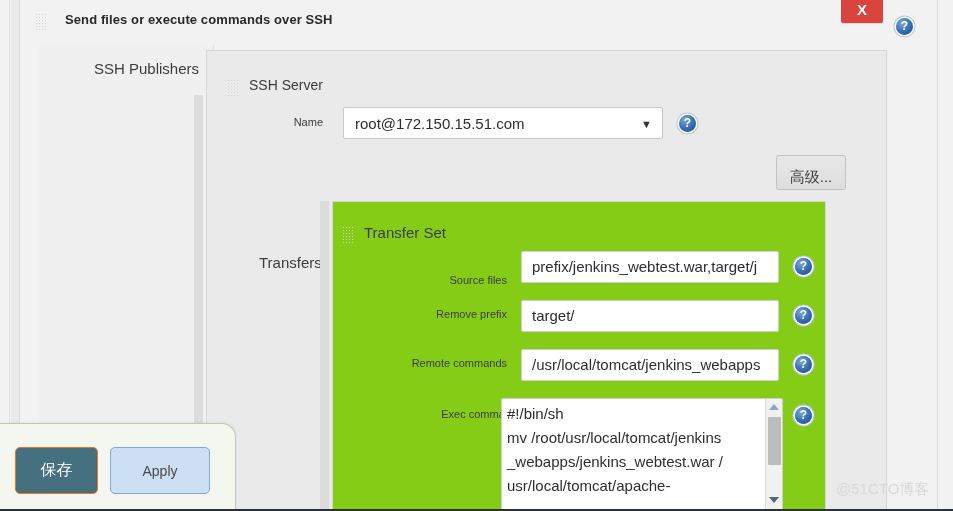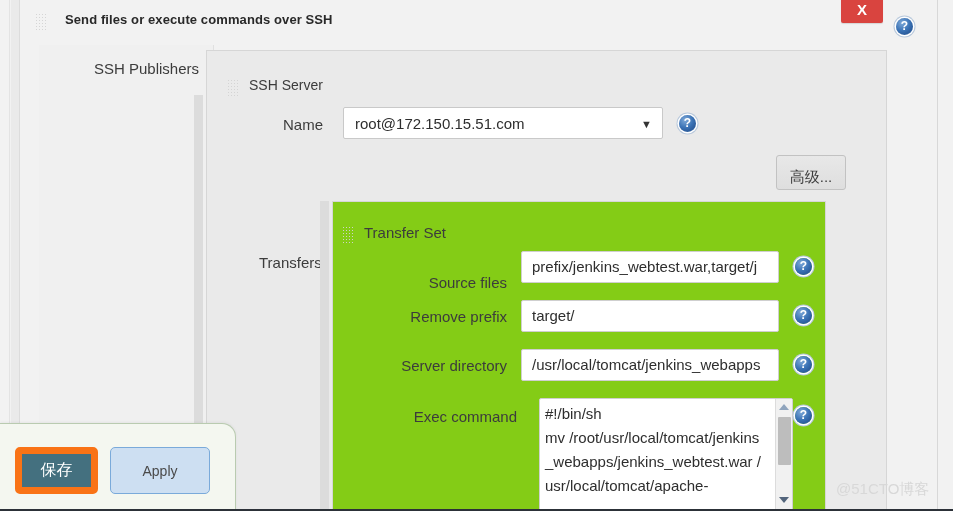--- a/index.html
+++ b/index.html
@@ -174,21 +174,21 @@
     position: absolute;
     left: 42px; top: 26px;
     font-size: 14px;
     color: #3c3c3c;
     white-space: nowrap;
   }
 
   
   .row-label {
     position: absolute;
-    font-size: 15px;
+    font-size: 11px;
     color: #3c3c3c;
     white-space: nowrap;
     text-align: right;
   }
   .field {
     position: absolute;
     background: #ffffff;
     border: 1px solid #cfcfcf;
     box-sizing: border-box;
     font-family: "Liberation Sans", sans-serif;
@@ -344,21 +344,21 @@
     border-bottom: none;
     border-top-right-radius: 14px;
     box-sizing: border-box;
     box-shadow: 0 -1px 3px rgba(0,0,0,.05);
   }
   .btn-save {
     position: absolute;
     left: 15px; top: 23px;
     width: 83px; height: 47px;
     background: #44707f;
-    border: 7px solid #f97316;
+    border: 1px solid #f97316;
     border-radius: 5px;
     color: #ffffff;
     font-family: "Liberation Sans", sans-serif;
     font-size: 16px;
     cursor: pointer;
     padding: 0;
   }
   .btn-apply {
     position: absolute;
     left: 110px; top: 23px;
@@ -441,29 +441,29 @@
       <div class="ts-title">Transfer Set</div>
 
       <div class="row-label" style="left:0px; top:57px; width:174px;margin-top:15px;">Source files</div>
       <div class="field" style="left:188px; top:49px; width:258px; height:32px;">prefix/jenkins_webtest.war,target/j</div>
       <span class="help" style="position:absolute; left:462px; top:56px;"></span>
 
       <div class="row-label" style="left:0px; top:106px; width:174px;">Remove prefix</div>
       <div class="field" style="left:188px; top:98px; width:258px; height:32px;">target/</div>
       <span class="help" style="position:absolute; left:462px; top:105px;"></span>
 
-      <div class="row-label" style="left:0px; top:155px; width:174px;">Server directory</div>
+      <div class="row-label" style="left:0px; top:155px; width:174px;">Remote commands</div>
       <div class="field" style="left:188px; top:147px; width:258px; height:32px;">/usr/local/tomcat/jenkins_webapps</div>
       <span class="help" style="position:absolute; left:462px; top:154px;"></span>
 
       <div class="row-label" style="left:10px; top:206px; width:174px;">Exec command</div>
       <span class="help" style="position:absolute; left:462px; top:205px;"></span>
     </div>
 
-    <div class="textarea-box" style="left:518px; top:353px; width:254px; height:113px;padding-left:40px;">
+    <div class="textarea-box" style="left:480px; top:353px; width:282px; height:113px;padding-left:40px;">
       <div class="textarea-text">#!/bin/sh
 mv /root/usr/local/tomcat/jenkins_webapps/jenkins_webtest.war /usr/local/tomcat/apache-</div>
       <div class="ta-scroll">
         <span class="ta-arrow ta-arrow-up"></span>
         <span class="ta-thumb"></span>
         <span class="ta-arrow ta-arrow-down"></span>
       </div>
     </div>
 
   </div>

